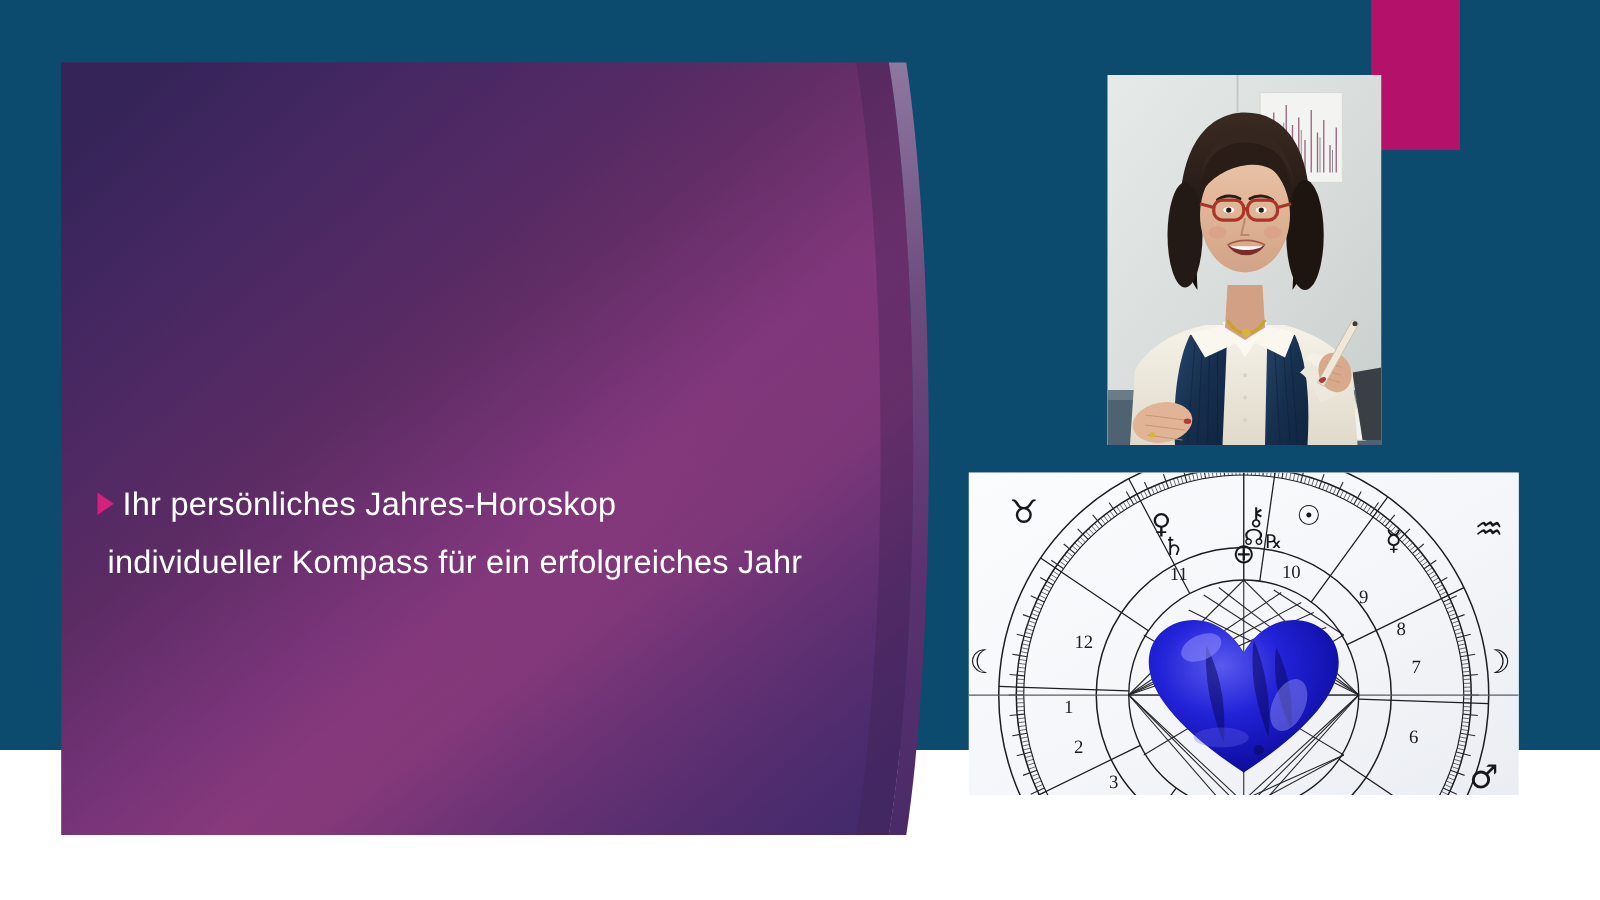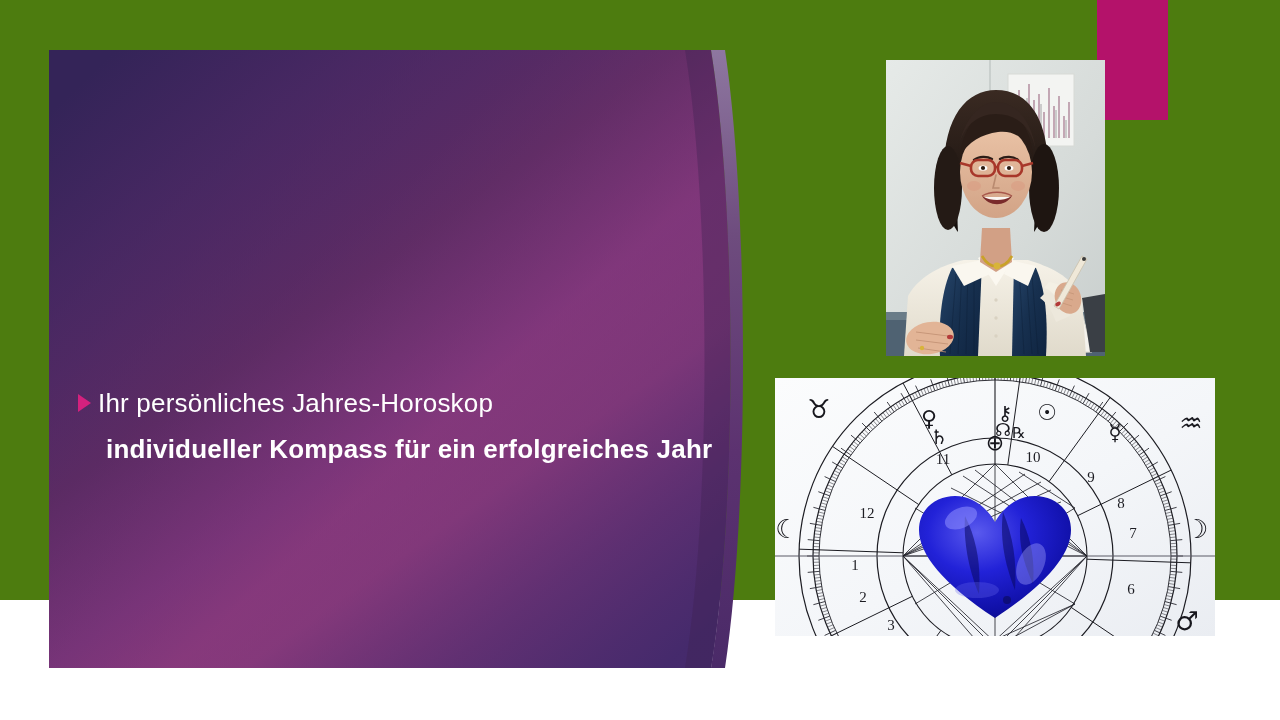--- a/index.html
+++ b/index.html
@@ -6,21 +6,21 @@
   * { margin:0; padding:0; box-sizing:border-box; }
   html, body {
     width:1280px; height:720px;
     background:#ffffff;
     font-family:"Liberation Sans", sans-serif;
     overflow:hidden;
   }
   #slide {
     position:relative;
     width:1280px; height:600px;
-    background:#4d7c0f;
+    background:#0c4a6e;
   }
 
   
   .accent-rect {
     position:absolute;
     left:1097px; top:0px;
     width:71px; height:120px;
     background:#B4126A;
   }
 
@@ -58,23 +58,23 @@
     line-height:34px;
     letter-spacing:0.2px;
     font-weight:400;
     color:#ffffff;
     white-space:nowrap;
   }
   .line2 {
     font-size:26px;
     line-height:34px;
     letter-spacing:0.2px;
-    font-weight:700;
+    font-weight:400;
     color:#ffffff;
-    margin-left:28px;
+    margin-left:8px;
     white-space:nowrap;
   }
 
   
   .photo {
     position:absolute;
     left:886px; top:60px;
     width:219px; height:296px;
     overflow:hidden;
     background:#d9dcd8;

